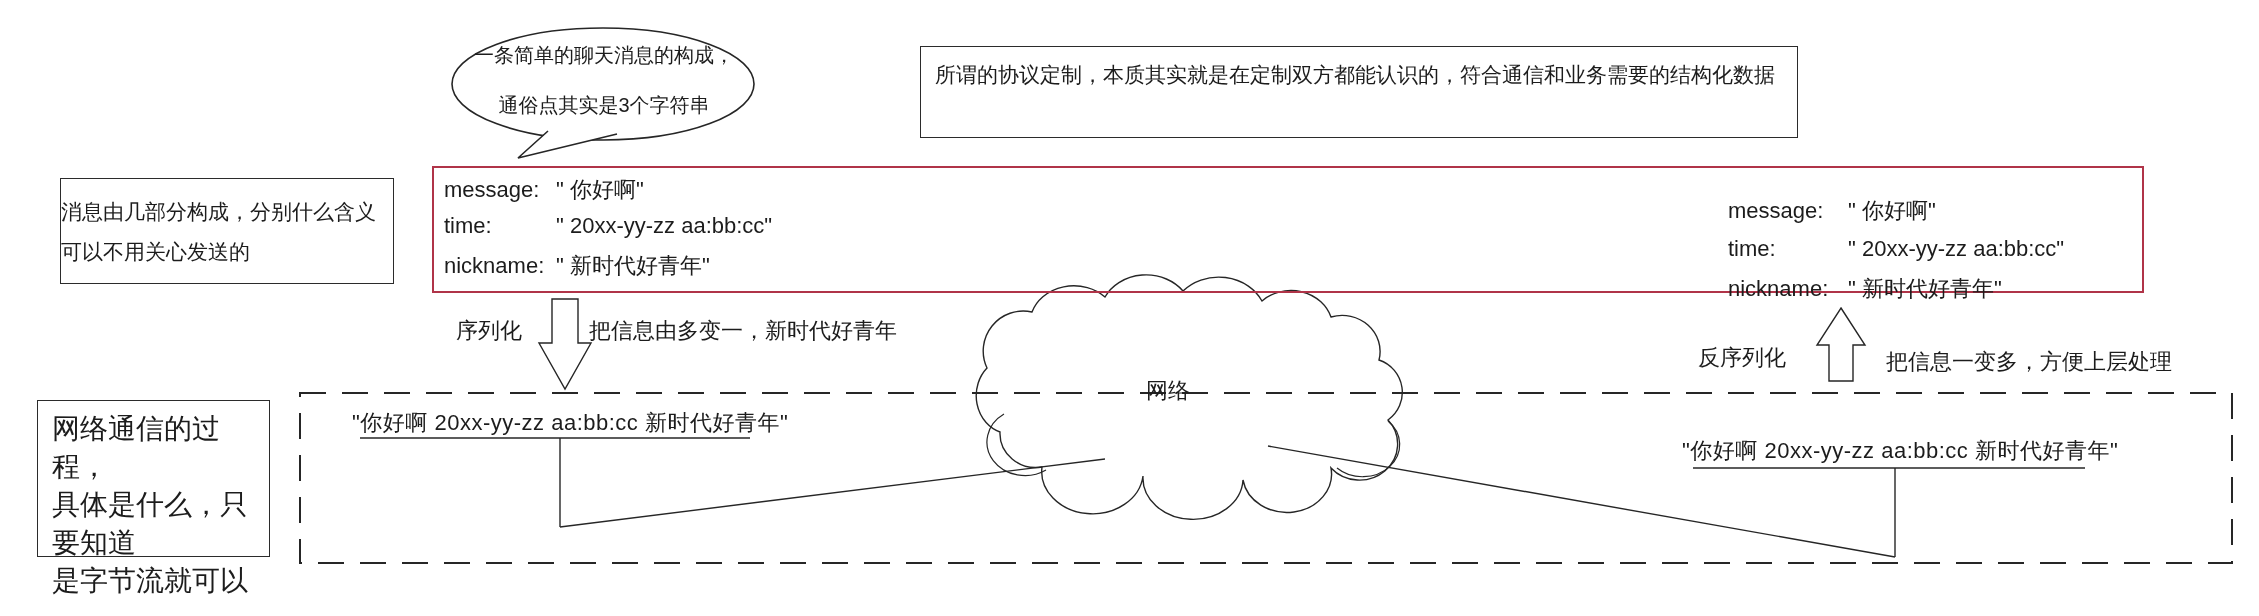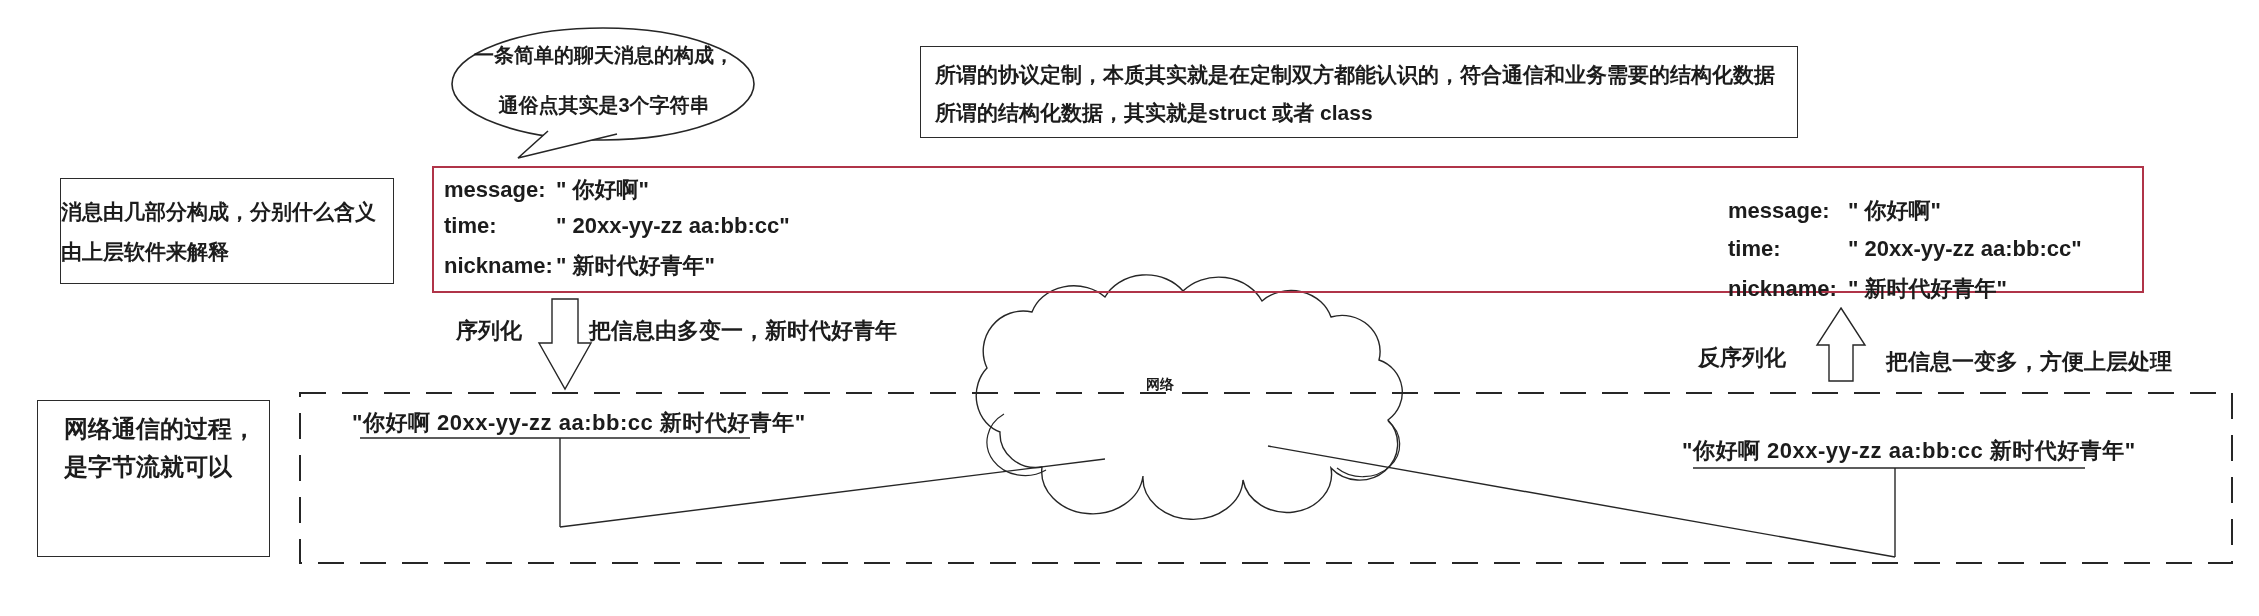--- a/index.html
+++ b/index.html
@@ -1,36 +1,36 @@
 <!DOCTYPE html>
 <html><head>
 <meta charset="utf-8">
 <style>
   html,body{margin:0;padding:0;background:#ffffff;}
   #canvas{
     position:relative;width:2259px;height:616px;background:#fff;overflow:hidden;
-    font-family:"Liberation Sans","DejaVu Sans",sans-serif;color:#1c1c1c;font-weight:bold;
+    font-family:"Liberation Sans","DejaVu Sans",sans-serif;color:#1c1c1c;
   }
   .abs{position:absolute;white-space:nowrap;}
   svg.layer{position:absolute;left:0;top:0;}
   .note-box{
     position:absolute;border:2px solid #2b2b2b;background:#fff;box-sizing:border-box;
   }
   .bubble-text{
     position:absolute;text-align:center;font-size:20px;line-height:50px;
   }
   .struct-box{
     position:absolute;border:2px solid #b03448;box-sizing:border-box;background:transparent;
   }
   .field-row{position:absolute;font-size:22px;height:28px;}
   .field-label{display:inline-block;}
   .field-value{display:inline-block;}
   .lbl{font-size:22px;}
   .stream{font-size:22px;letter-spacing:0.5px;}
-  .net{font-size:14px;}
+  .net{font-size:22px;}
 </style>
 </head>
 <body>
 
 <div id="canvas">
 
   <svg class="layer" width="2259" height="616" viewBox="0 0 2259 616">
 
     <ellipse cx="603" cy="84" rx="151" ry="56" fill="none" stroke="#262626" stroke-width="1.6"></ellipse>
     <path d="M548,131 L518,158 L617,134 Z" fill="#ffffff" stroke="none"></path>
@@ -68,26 +68,25 @@
     <line x1="1268" y1="446" x2="1895" y2="557" stroke="#262626" stroke-width="1.4"></line>
   </svg>
 
   <div class="bubble-text" style="left:460px;top:30px;width:288px;">
     <div>一条简单的聊天消息的构成，</div>
     <div>通俗点其实是3个字符串</div>
   </div>
 
   <div class="note-box" style="left:920px;top:46px;width:878px;height:92px;padding:9px 7px 0 14px;font-size:21px;line-height:38px;border-width:1.5px;">
     <div>所谓的协议定制，本质其实就是在定制双方都能认识的，符合通信和业务需要的结构化数据</div>
-    <div>所谓的结构化数据，其实就是struct 或者 class</div>
   </div>
 
   <div class="note-box" style="left:60px;top:178px;width:334px;height:106px;padding:13px 0 0 0;font-size:21px;line-height:40px;border-width:1.5px;">
     <div>消息由几部分构成，分别什么含义</div>
-    <div>由上层软件来解释</div>
+    <div>可以不用关心发送的</div>
   </div>
 
   <div class="struct-box" style="left:432px;top:166px;width:1712px;height:127px;"></div>
 
   <div class="field-row abs" style="left:444px;top:175px;">
     <span class="field-label" style="width:112px;">message:</span><span class="field-value">" 你好啊"</span>
   </div>
   <div class="field-row abs" style="left:444px;top:213px;">
     <span class="field-label" style="width:112px;">time:</span><span class="field-value">" 20xx-yy-zz aa:bb:cc"</span>
   </div>
@@ -106,21 +105,22 @@
   </div>
 
   <div class="abs lbl" style="left:456px;top:316px;">序列化</div>
   <div class="abs lbl" style="left:589px;top:316px;">把信息由多变一，新时代好青年</div>
 
   <div class="abs lbl" style="left:1698px;top:343px;">反序列化</div>
   <div class="abs lbl" style="left:1886px;top:347px;text-align:right;">把信息一变多，方便上层处理</div>
 
   <div class="abs net" style="left:1146px;top:376px;">网络</div>
 
-  <div class="note-box" style="left:37px;top:400px;width:233px;height:157px;padding:9px 0 0 26px;font-size:24px;line-height:38px;border-width:1.5px;">
+  <div class="note-box" style="left:37px;top:400px;width:233px;height:157px;padding:9px 0 0 14px;font-size:28px;line-height:38px;border-width:1.5px;">
     <div>网络通信的过程，</div>
+    <div>具体是什么，只要知道</div>
     <div>是字节流就可以</div>
   </div>
 
   <div class="abs stream" style="left:352px;top:408px;">"你好啊 20xx-yy-zz aa:bb:cc 新时代好青年"</div>
   <div class="abs stream" style="left:1682px;top:436px;">"你好啊 20xx-yy-zz aa:bb:cc 新时代好青年"</div>
 
 </div>
 
 </body></html>

